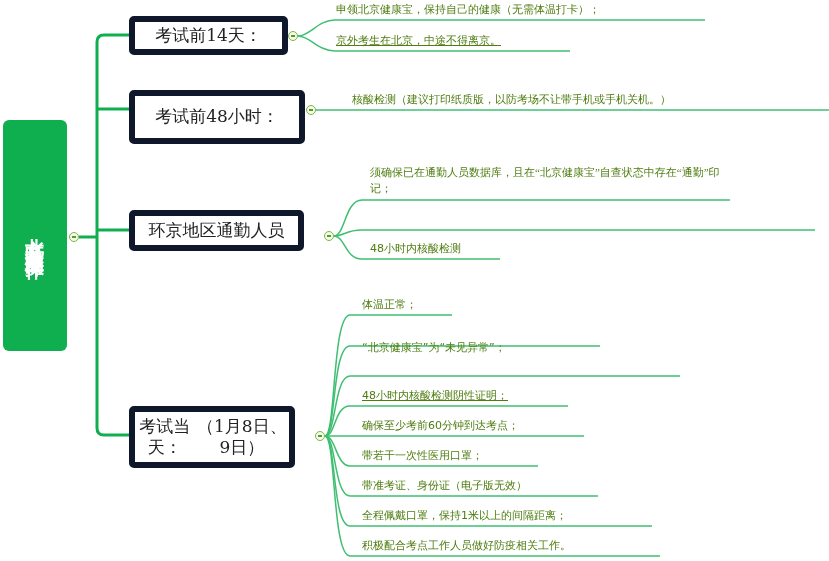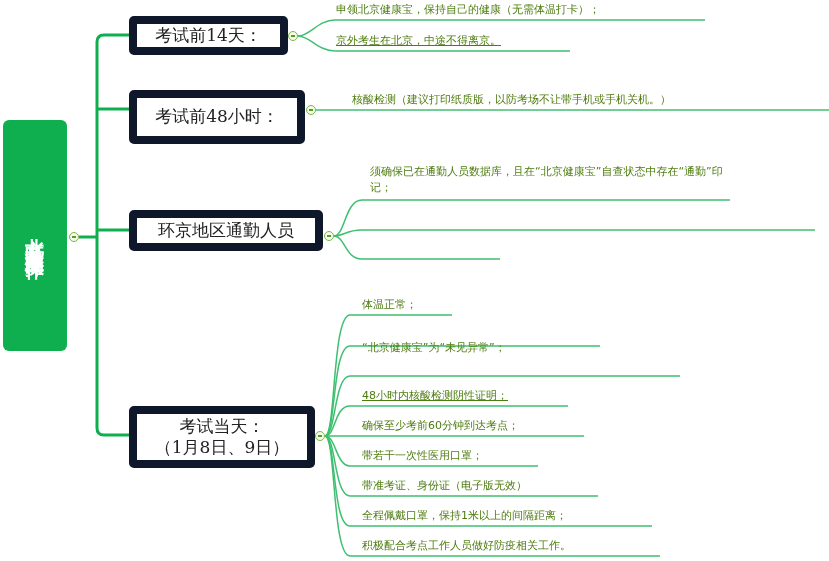--- a/index.html
+++ b/index.html
@@ -11,31 +11,31 @@
     background: #0fae4f; border-radius: 6px;
     display: flex; align-items: center; justify-content: center;
   }
   .root-text {
     writing-mode: vertical-rl; text-orientation: upright;
     color: #ffffff; font-family: "DejaVu Serif", serif; font-weight: bold;
     font-size: 19px; letter-spacing: 3px; line-height: 1;
   }
   .branch {
     position: absolute; box-sizing: border-box;
-    border: 8px solid #0f172a; border-radius: 5px; background: #ffffff;
+    border: 6px solid #0f172a; border-radius: 5px; background: #ffffff;
     display: flex; align-items: center; justify-content: center;
     font-family: "DejaVu Serif", serif; font-size: 17px; color: #222222;
     text-align: center; line-height: 1.25;
   }
   .branch .line2 { display: block; }
   .leaf {
     position: absolute; font-family: "DejaVu Sans", sans-serif;
     font-size: 11px; color: #4d7c0f; white-space: nowrap; line-height: 17px;
   }
-  .leaf.multi { white-space: normal; }
+  .leaf.multi { white-space: normal; font-family: Liberation Serif, serif; }
   .toggle {
     position: absolute; width: 10px; height: 10px; box-sizing: border-box;
     border: 1.5px solid #7ab648; border-radius: 50%; background: #f4fbe9;
   }
   .toggle::after {
     content: ""; position: absolute; left: 1.5px; top: 3px; width: 4px; height: 1.5px; background: #5a9a2a;
   }
 </style>
 </head>
 <body>
@@ -81,27 +81,28 @@
   <div class="toggle" style="left:288px; top:31px;"></div>
   <div class="leaf" style="left:336px; top:1px;">申领北京健康宝，保持自己的健康（无需体温打卡）；</div>
   <div class="leaf" style="left:336px; top:32px;text-decoration:underline;">京外考生在北京，中途不得离京。</div>
 
   <div class="branch" style="left:129px; top:90px; width:176px; height:54px;">
     <span>考试前48小时：</span>
   </div>
   <div class="toggle" style="left:306px; top:105px;"></div>
   <div class="leaf" style="left:352px; top:91px;">核酸检测（建议打印纸质版，以防考场不让带手机或手机关机。）</div>
 
-  <div class="branch" style="left:129px; top:210px; width:194px; height:41px;">
+  <div class="branch" style="left:129px; top:210px; width:175px; height:41px;">
     <span>环京地区通勤人员</span>
   </div>
   <div class="toggle" style="left:324px; top:231px;"></div>
   <div class="leaf multi" style="left:370px; top:164px; width:356px; line-height:16px;">须确保已在通勤人员数据库，且在“北京健康宝”自查状态中存在“通勤”印记；</div>
+  <div class="leaf" style="left:370px; top:240px;">48小时内核酸检测</div>
 
-  <div class="branch" style="left:129px; top:406px; width:186px; height:62px; flex-direction:column;">
+  <div class="branch" style="left:129px; top:406px; width:166px; height:62px; ">
     <span class="line2">考试当天：</span>
     <span class="line2">（1月8日、9日）</span>
   </div>
   <div class="toggle" style="left:315px; top:431px;"></div>
   <div class="leaf" style="left:362px; top:296px;">体温正常；</div>
   <div class="leaf" style="left:362px; top:327px;margin-top:12px;">“北京健康宝”为“未见异常”；</div>
   <div class="leaf" style="left:362px; top:387px;text-decoration:underline;">48小时内核酸检测阴性证明；</div>
   <div class="leaf" style="left:362px; top:417px;">确保至少考前60分钟到达考点；</div>
   <div class="leaf" style="left:362px; top:447px;">带若干一次性医用口罩；</div>
   <div class="leaf" style="left:362px; top:477px;">带准考证、身份证（电子版无效）</div>

